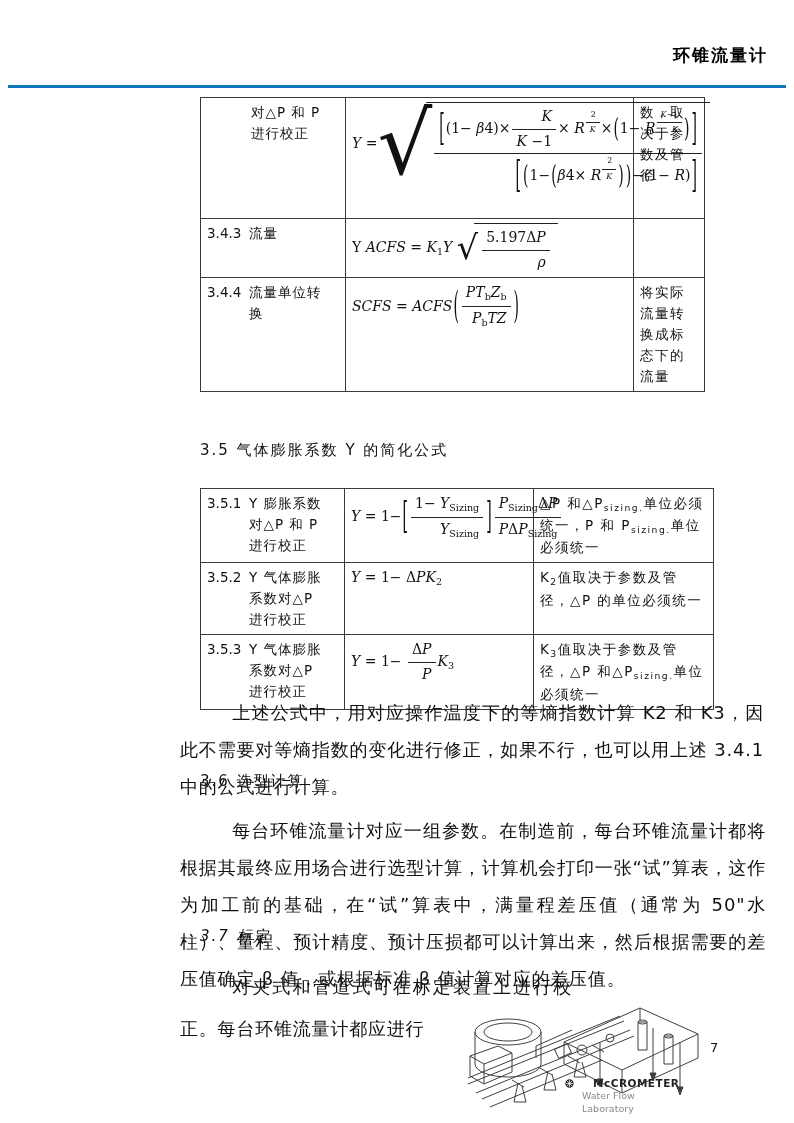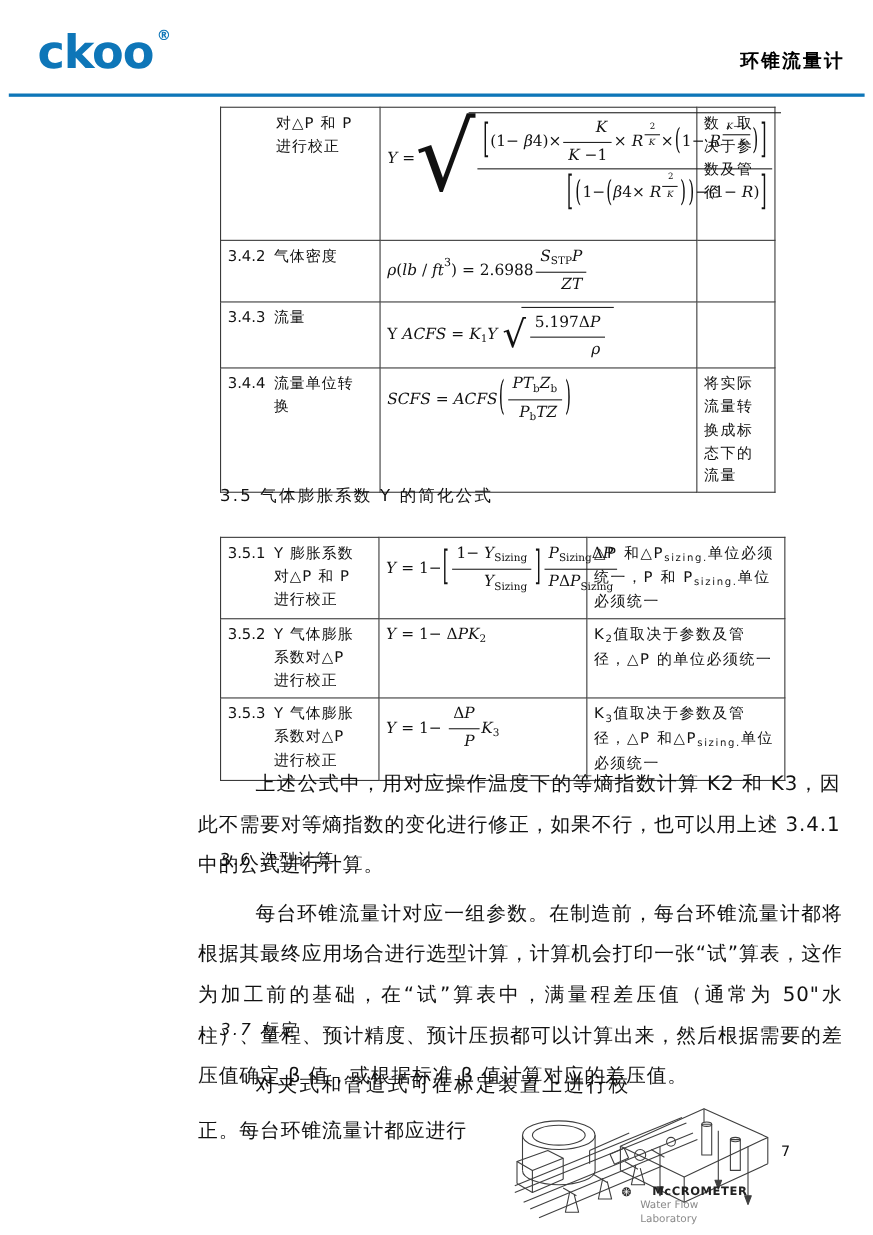--- a/index.html
+++ b/index.html
@@ -47,23 +47,20 @@
   .mc-block{position:absolute;left:565px;top:1076px;width:130px;font-size:9px;line-height:1.35;}
   .mc-row{display:flex;align-items:center;gap:19px;}
   .mc-name{font-weight:bold;font-size:10.5px;letter-spacing:0.5px;color:#222;}
   .mc-sub{color:#8a8a8a;margin-left:17px;font-size:9.5px;}
 </style>
 </head>
 <body>
 
 <div class="page">
 
-  <div class="logo" style="color:#0e76b8;">
-    <span>ckoo</span><span class="reg">®</span>
-  </div>
   <div class="header-title">环锥流量计</div>
   <div class="header-rule" style="background:#0e76b8;"></div>
 
   <table class="doc" style="position:absolute;left:200px;top:97px;width:504px;">
     <colgroup>
         <col style="width:145px">
         <col style="width:288px">
         <col style="width:71px">
       </colgroup>
     <tbody>
@@ -85,28 +82,20 @@
                           <span class="de"><i>K</i></span>
                         </span></sup><span class="bk">)</span><span class="bk2">]</span></span>
                     <span class="de"><span class="bk2">[</span><span class="bk">(</span>1−<span class="bk">(</span><i>β</i>4× <i>R</i><sup><span class="fr s">
                           <span class="nu">2</span>
                           <span class="de"><i>K</i></span>
                         </span></sup><span class="bk">)</span><span class="bk">)</span>−(1− <i>R</i>)<span class="bk2">]</span></span>
                   </span></span>
               </span></span></td>
       <td class="notecell">数，取决于参数及管径</td>
     </tr>
-    <tr style="height:42px;">
-      <td><span class="cellno">3.4.2</span><span class="celllabel">气体密度</span></td>
-      <td class="fcell"><span class="math"><i>ρ</i>(<i>lb</i> / <i>ft</i><sup>3</sup>) = 2.6988<span class="fr">
-                <span class="nu"><i>S</i><sub>STP</sub><i>P</i></span>
-                <span class="de"><i>ZT</i></span>
-              </span></span></td>
-      <td class="notecell"></td>
-    </tr>
     <tr style="height:45px;">
       <td><span class="cellno">3.4.3</span><span class="celllabel">流量</span></td>
       <td class="fcell"><span class="math">Y <i>ACFS</i> = <i>K</i><sub>1</sub><i>Y</i> <span class="sq">
                 <span class="rad">√</span>
                 <span class="sqc"><span class="fr">
                     <span class="nu">5.197Δ<i>P</i></span>
                     <span class="de"><i>ρ</i></span>
                   </span></span>
               </span></span></td>
       <td class="notecell"></td>

